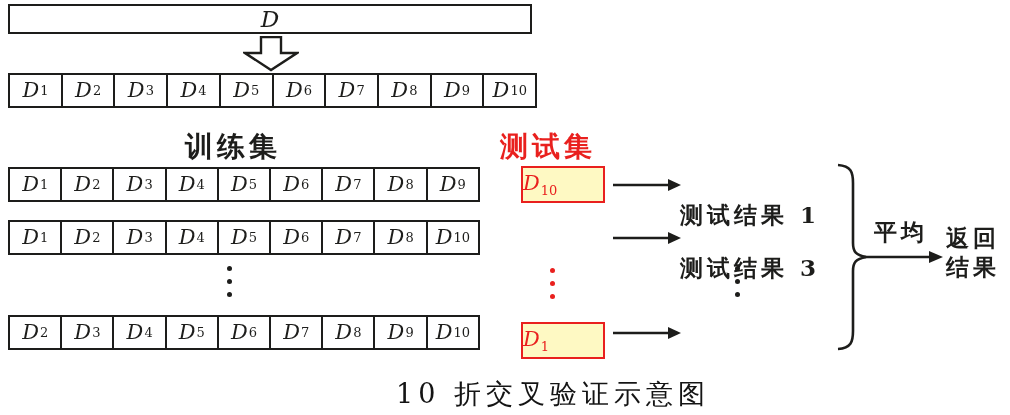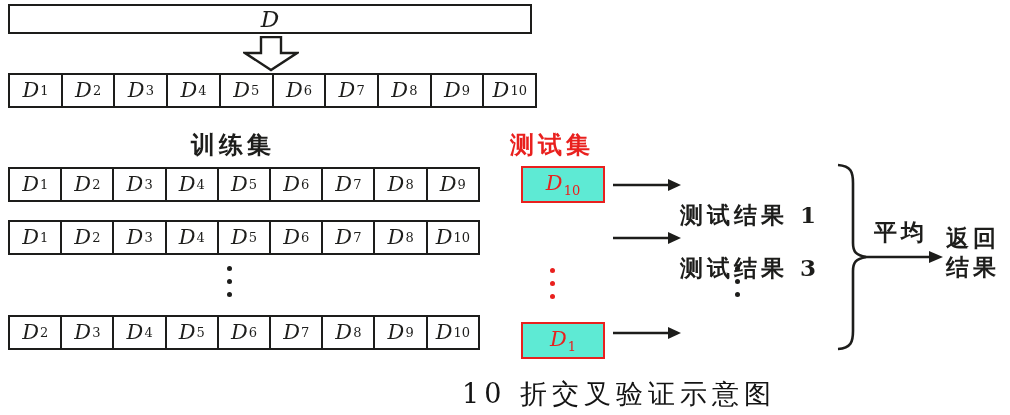--- a/index.html
+++ b/index.html
@@ -27,42 +27,42 @@
   .cell:first-child{margin-left:0;}
   .partition-row{left:8px;top:73px;}
   .partition-row .cell{width:54.9px;}
   .fold-row .cell{width:54.4px;}
   .fold-row{left:8px;}
   .db{font-style:italic;font-size:21px;font-family:"DejaVu Serif",serif;line-height:1;}
   .dsub{font-style:normal;font-size:13px;font-family:"DejaVu Serif",serif;vertical-align:-5px;margin-left:1px;line-height:1;}
   
   .test-box{
     position:absolute;left:521px;width:84px;height:37px;box-sizing:border-box;
-    border:2.6px solid var(--red);background:#5eead4;color:var(--red);
-    display:flex;align-items:center;justify-content:center;
+    border:2.6px solid var(--red);background:#fef9c3;color:var(--red);
+    display:flex;align-items:center;justify-content:flex-start;
   }
   
   .cjk{
     font-family:"DejaVu Serif",serif;font-weight:600;letter-spacing:4px;
-    font-size:24px;line-height:1.15;white-space:nowrap;
+    font-size:28px;line-height:1.15;white-space:nowrap;
   }
   .train-label{position:absolute;left:158px;top:131px;width:150px;text-align:center;}
-  .test-label{position:absolute;left:496px;top:131px;width:112px;text-align:center;color:var(--red);}
+  .test-label{position:absolute;left:484px;top:131px;width:112px;text-align:right;color:var(--red);}
   .result-label{position:absolute;left:680px;font-size:23px;font-weight:600;letter-spacing:4px;margin-top:28px;}
   .avg-label{position:absolute;left:862px;top:219px;width:78px;text-align:center;font-size:23px;}
   .return-label{position:absolute;left:946px;top:223px;font-size:23px;line-height:29px;text-align:left;}
   
   .vdots{position:absolute;display:flex;flex-direction:column;align-items:center;gap:8px;}
   .vdots .dot{width:5px;height:5px;border-radius:50%;background:var(--ink);}
   .vdots.red .dot{background:var(--red);}
   
   .abs{position:absolute;}
   
   .caption{
-    position:absolute;left:396px;top:376px;width:380px;text-align:right;
+    position:absolute;left:396px;top:376px;width:380px;text-align:left;
     font-family:"DejaVu Serif",serif;font-size:27px;letter-spacing:5px;color:#141414;white-space:nowrap;
   }
 </style>
 </head>
 <body>
 
 <div class="stage">
 
   <div class="top-box">
     <span class="mathD">D</span>

